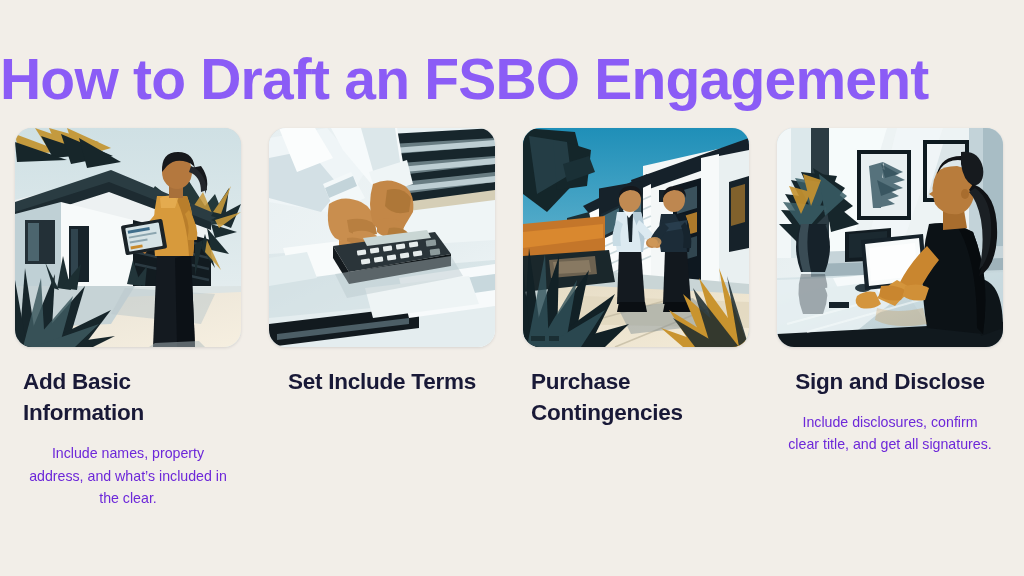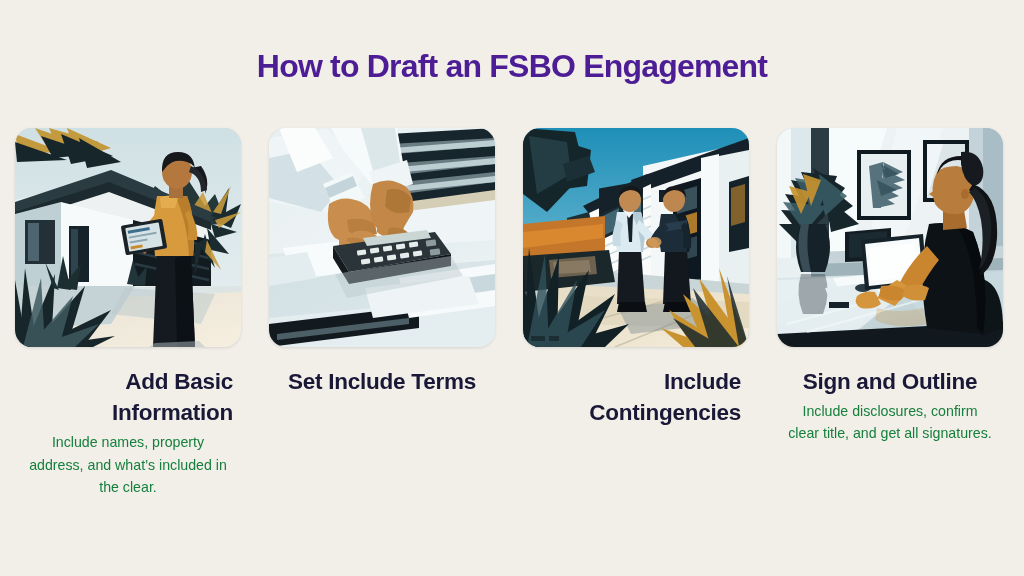--- a/index.html
+++ b/index.html
@@ -22,25 +22,25 @@
     height: 576px;
     background: #F2EEE8;
   }
 
   
   .page-title {
     position: absolute;
     top: 50px;
     left: 0;
     width: 1024px;
-    text-align: center;
-    font-size: 32px;
+    text-align: left;
+    font-size: 57px;
     font-weight: bold;
     letter-spacing: -0.8px;
-    color: #4c1d95;
+    color: #8b5cf6;
     line-height: 1.05;
   }
 
   
   .cards {
     position: absolute;
     top: 128px;
     left: 15px;
     width: 988px;
     display: flex;
@@ -65,30 +65,30 @@
   }
 
   .thumb svg { display: block; width: 226px; height: 219px; }
 
   .card-title {
     margin-top: 19px;
     font-size: 22.5px;
     font-weight: bold;
     line-height: 1.38;
     color: #191937;
-    text-align: right;
+    text-align: left;
     letter-spacing: -0.25px;
     max-width: 210px;
   }
 
   .card-desc {
-    margin-top: 3px;
+    margin-top: 14px;
     font-size: 14.2px;
     line-height: 1.58;
-    color: #15803d;
+    color: #6d28d9;
     text-align: center;
     max-width: 205px;
   }
 </style>
 </head>
 <body>
 
 <div class="infographic">
 
   <h1 class="page-title">How to Draft an FSBO Engagement</h1>
@@ -456,21 +456,21 @@
             <path d="M14 219 L54 152 L42 219Z"></path>
             <path d="M20 219 L82 182 L58 219Z"></path>
           </g>
 
           <g fill="#0E1A1E" opacity=".55">
             <rect x="8" y="208" width="14" height="5"></rect>
             <rect x="26" y="208" width="10" height="5"></rect>
           </g>
         </svg>
       </div>
-      <div class="card-title">Include Contingencies</div>
+      <div class="card-title">Purchase Contingencies</div>
     </div>
 
     <div class="card">
       <div class="thumb">
         <svg viewBox="0 0 226 219" preserveAspectRatio="xMidYMid slice" aria-hidden="true">
           <defs>
             <linearGradient id="c4wall" x1="0" y1="0" x2="1" y2="1">
               <stop offset="0" stop-color="#E3ECEE"></stop>
                 <stop offset="1" stop-color="#F4F8F9"></stop>
             </linearGradient>
@@ -592,18 +592,18 @@
           <path d="M160 46 Q164 28 184 28 Q204 30 204 52 Q206 40 192 34 Q174 28 164 40Z" fill="#101215"></path>
           <path d="M184 24 Q202 22 206 40 Q208 56 196 58 Q186 52 184 36Z" fill="#161A1E"></path>
           <path d="M196 56 Q222 66 220 110 Q218 140 202 148 Q212 120 206 92 Q202 70 192 62Z" fill="#101215"></path>
           <path d="M198 60 Q216 72 214 108 Q212 132 202 142 Q208 116 204 92 Q200 72 192 64Z" fill="#1B2024"></path>
 
           <ellipse cx="188" cy="66" rx="4" ry="5" fill="#A86D2E"></ellipse>
 
           <path d="M100 180 Q120 186 146 180 L150 196 Q118 202 98 192Z" fill="#C9862F" opacity=".25"></path>
         </svg>
       </div>
-      <div class="card-title">Sign and Outline</div>
+      <div class="card-title">Sign and Disclose</div>
       <div class="card-desc">Include disclosures, confirm clear title, and get all signatures.</div>
     </div>
 
   </div>
 </div>
 
 </body></html>

